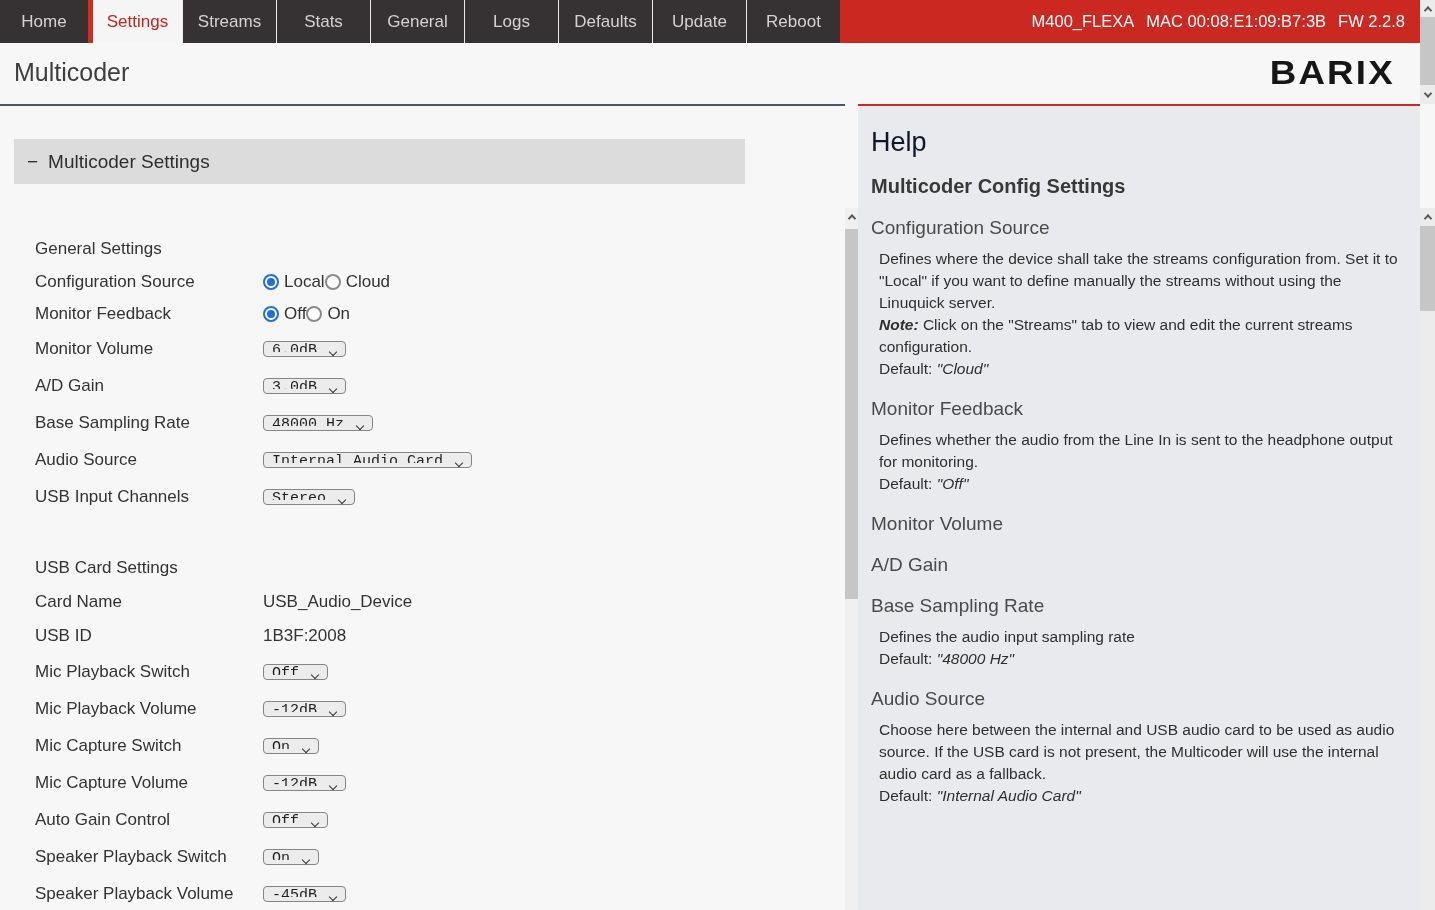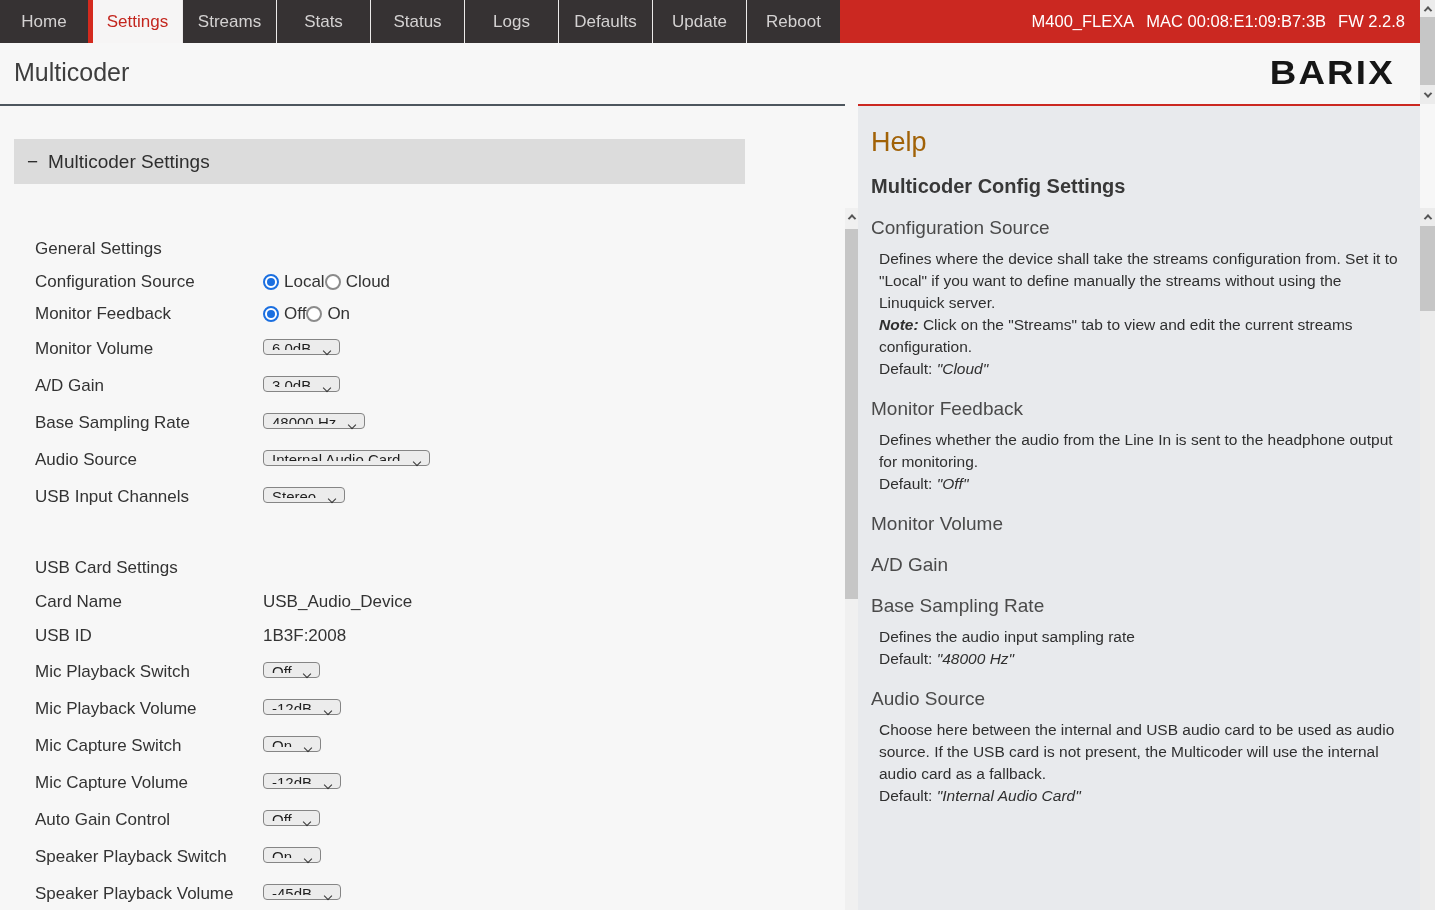--- a/index.html
+++ b/index.html
@@ -59,34 +59,34 @@
   }
   input[type=radio]:checked { border-color:#1b6fe0; }
   input[type=radio]:checked::after {
     content:""; display:block; width:8px; height:8px; margin:2px;
     border-radius:50%; background:#1b6fe0;
   }
   .sel { position:relative; display:inline-block; }
   .sel select {
     appearance:none; -webkit-appearance:none; background:#ececec;
     border:1px solid #858585; border-radius:4px; height:16px; font-size:15px;
-    color:#1f1f1f; padding:0 27px 4px 8px; font-family:Liberation Sans, sans-serif; cursor:pointer;
+    color:#1f1f1f; padding:0 27px 4px 8px; font-family:Liberation Mono, monospace; cursor:pointer;
   }
   .sel .chev {
     position:absolute; right:10px; top:9px; width:6px; height:6px;
     border-right:1.7px solid #333; border-bottom:1.7px solid #333;
     transform:rotate(45deg); pointer-events:none;
   }
   
   .help-pane {
     position:absolute; left:858px; top:0; width:562px; height:806px;
     background:#e8eaed; border-top:2px solid #cb2821; overflow:hidden;
     padding:0 16px 0 13px; color:#2f2f2f;
   }
-  .help-title { font-size:27px; font-weight:400; color:#a16207; margin-top:20px; line-height:32px; }
+  .help-title { font-size:27px; font-weight:400; color:#0f172a; margin-top:20px; line-height:32px; }
   .help-subtitle { font-size:20px; font-weight:700; color:#383838; margin-top:16px; line-height:25px; }
   .help-section h5 { font-size:19px; font-weight:400; color:#4a4a4a; margin:17px 0 8px 0; line-height:24px; }
   .help-body { font-size:15.5px; line-height:22px; padding-left:8px; color:#2f2f2f; }
   .note-label { font-weight:700; font-style:italic; }
   .default-val { font-style:italic; }
   
   .sb { position:absolute; }
   .sb-mid { left:845px; top:104px; width:13px; height:806px; background:#f0f0f0; }
   .sb-right-top { right:0; top:0; width:15px; height:104px; background:#ececec; }
   .sb-right-bottom { right:0; top:104px; width:15px; height:806px; background:#ececec; }
@@ -103,21 +103,21 @@
 </head>
 <body>
 
 <div class="top-frame">
   <nav class="navbar">
     <div class="nav-tabs" id="nav-tabs">
         <div class="tab">Home</div>
         <div class="tab active">Settings</div>
         <div class="tab">Streams</div>
         <div class="tab">Stats</div>
-        <div class="tab">Status</div>
+        <div class="tab">General</div>
         <div class="tab">Logs</div>
         <div class="tab">Defaults</div>
         <div class="tab">Update</div>
         <div class="tab">Reboot</div>
       </div>
     <div class="nav-info">
       <span>M400_FLEXA</span>
       <span>MAC 00:08:E1:09:B7:3B</span>
       <span>FW 2.2.8</span>
     </div>

